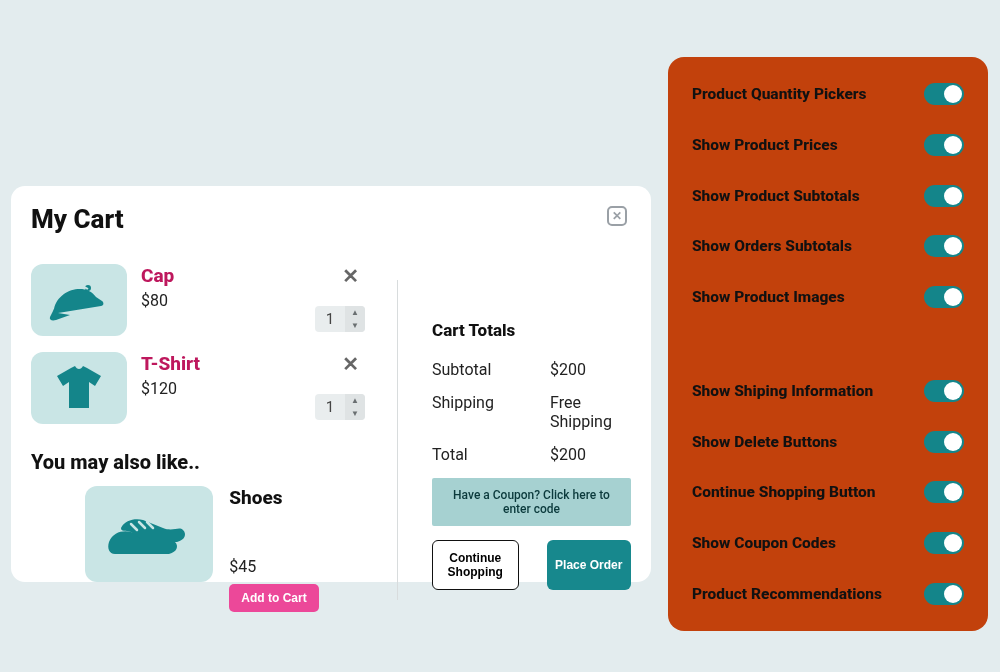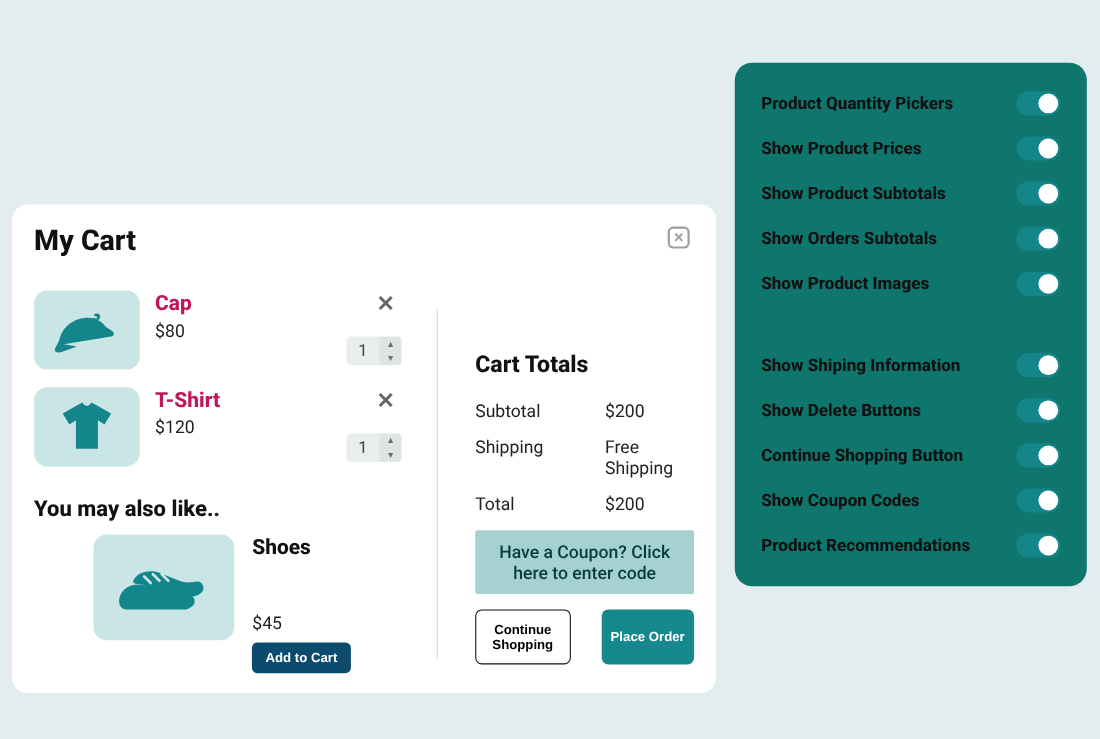--- a/index.html
+++ b/index.html
@@ -14,21 +14,21 @@
 
   
   .cart-panel {
     position: absolute;
     left: 11px;
     top: 186px;
     width: 640px;
     background: #fff;
     border-radius: 14px;
     padding: 18px 20px 22px 20px;
-    height: 444px;
+    height: 396px;
   }
   .cart-header {
     display: flex;
     justify-content: space-between;
     align-items: flex-start;
   }
   .cart-title {
     font-size: 26px;
     font-weight: 800;
     color: #111;
@@ -170,48 +170,48 @@
     margin-bottom: 4px;
     color:#111;
   }
   .yml-price {
     font-size: 16px;
     color: #222;
     margin-bottom: 8px;
     margin-top: 48px;
   }
   .add-cart-btn {
-    background: #0c4a6e;
+    background: #ec4899;
     color: #fff;
     border: none;
     border-radius: 5px;
     padding: 7px 12px;
     font-size: 12px;
     font-weight: 700;
     cursor: pointer;
   }
 
   .totals-title {
-    font-size: 21px;
+    font-size: 17px;
     font-weight: 800;
     color: #111;
     margin-bottom: 20px;
   }
   .totals-row {
     display: flex;
     font-size: 16px;
     color: #222;
     margin-bottom: 14px;
   }
   .totals-row .lbl { flex: 0 0 118px; }
   .totals-row .val { }
   .coupon-bar {
     background: #a6d1d1;
     color: #0b3a3c;
-    font-size: 16px;
+    font-size: 12px;
     font-weight: 500;
     text-align: center;
     padding: 10px 8px;
     border-radius: 2px;
     margin-top: 10px;
     cursor: pointer;
   }
   .totals-actions {
     display: flex;
     gap: 28px;
@@ -238,24 +238,24 @@
     font-weight: 700;
     cursor: pointer;
   }
 
   
   .settings-panel {
     position: absolute;
     right: 12px;
     top: 57px;
     width: 320px;
-    background: #0f766e;
+    background: #c2410c;
     border-radius: 16px;
     padding: 26px 24px;
-    height: 476px;
+    height: 574px;
     display: flex;
     flex-direction: column;
     justify-content: space-between;
   }
   .setting-row {
     display: flex;
     justify-content: space-between;
     align-items: center;
   }
   .setting-label {

